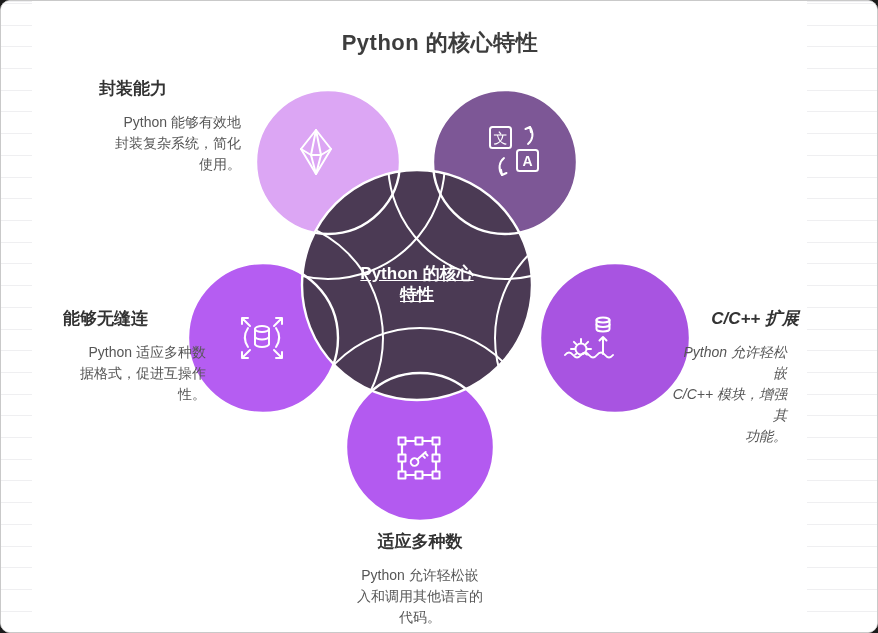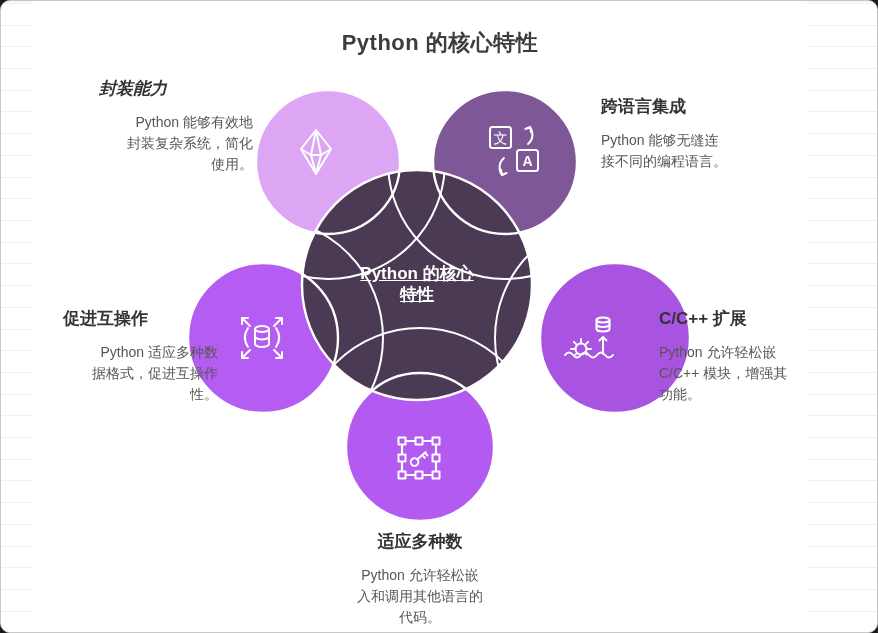--- a/index.html
+++ b/index.html
@@ -30,32 +30,32 @@
   .title{
     position:absolute;left:0;top:27px;width:878px;
     text-align:center;font-size:22px;font-weight:bold;color:#3d3d3d;
     letter-spacing:.5px;
   }
   .tb{position:absolute;}
   .tb h3{
     margin:0 0 12px 0;font-size:17px;font-weight:bold;color:#333333;
   }
   .tb p{
-    margin:0;font-size:14px;line-height:21px;color:#565656;white-space:pre-line;
+    margin:12px;font-size:14px;line-height:21px;color:#565656;white-space:pre-line;
   }
   .tb-tl{left:88px;top:76px;width:164px;}
-  .tb-tl h3{text-align:left;padding-left:10px;font-style:italic;}
+  .tb-tl h3{text-align:left;padding-left:10px;}
   .tb-tl p{text-align:right;}
   .tb-tr{left:600px;top:94px;width:130px;}
   .tb-tr h3,.tb-tr p{text-align:left;white-space:pre-line;}
   .tb-l{left:47px;top:306px;width:170px;}
   .tb-l h3{text-align:left;padding-left:15px;}
   .tb-l p{text-align:right;}
   .tb-r{left:658px;top:306px;width:140px;}
-  .tb-r h3,.tb-r p{text-align:left;}
+  .tb-r h3,.tb-r p{text-align:right;font-style:italic;}
   .tb-b{left:333px;top:529px;width:172px;text-align:center;}
   .center-label{
     position:absolute;left:326px;top:262px;width:180px;
     text-align:center;color:#ffffff;font-size:17px;font-weight:bold;
     line-height:21px;white-space:pre-line;text-decoration:underline;
   }
 </style>
 </head>
 <body>
 
@@ -165,28 +165,23 @@
   <div class="center-label">Python 的核心
 特性</div>
 
   <div class="tb tb-tl">
     <h3>封装能力</h3>
     <p>Python 能够有效地
 封装复杂系统，简化
 使用。</p>
   </div>
 
-  <div class="tb tb-tr">
-    <h3>跨语言集成</h3>
-    <p>Python 能够无缝连
-接不同的编程语言。</p>
-  </div>
 
   <div class="tb tb-l">
-    <h3>促进互操作</h3>
+    <h3>能够无缝连</h3>
     <p>Python 适应多种数
 据格式，促进互操作
 性。</p>
   </div>
 
   <div class="tb tb-r">
     <h3>C/C++ 扩展</h3>
     <p>Python 允许轻松嵌
 C/C++ 模块，增强其
 功能。</p>

